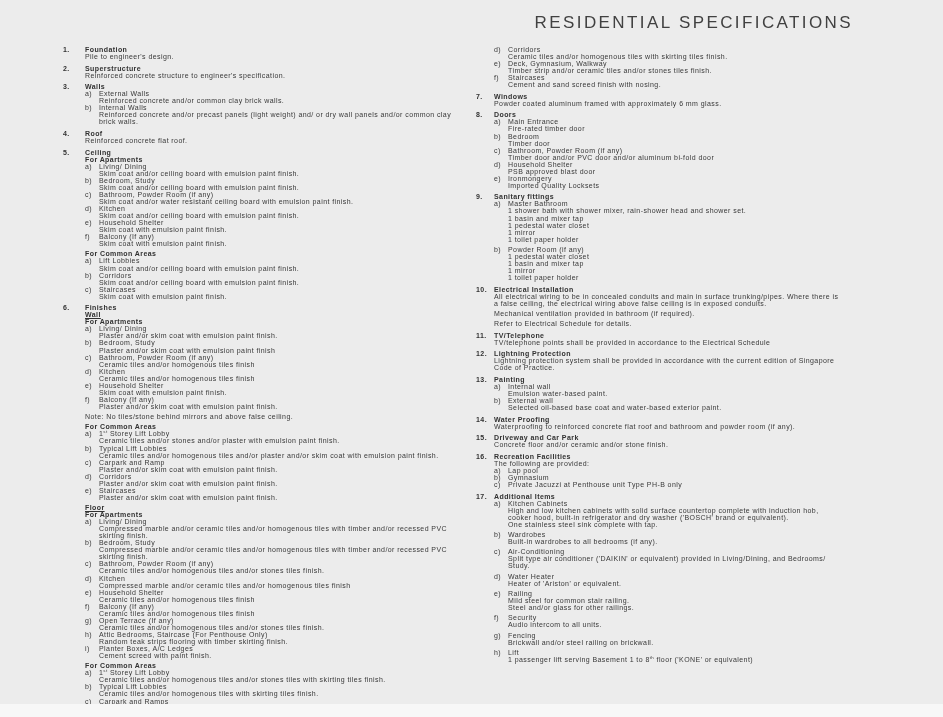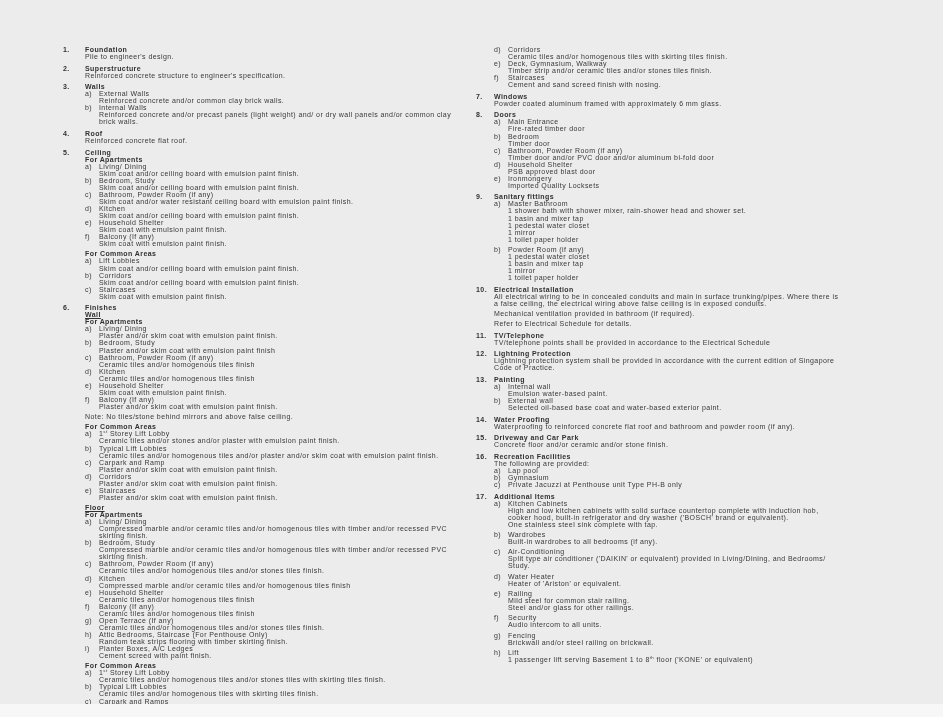--- a/index.html
+++ b/index.html
@@ -35,20 +35,21 @@
   .lab{flex:none;width:14px;}
   .licont{flex:1;min-width:0;}
   .lihead{}
   .libody{}
   sup{font-size:0.62em;vertical-align:super;line-height:0;}
 </style>
 </head>
 <body>
 
 <div class="page">
+  <div class="doc-title">RESIDENTIAL SPECIFICATIONS</div>
   <div class="col col-left">
       <div class="section"><span class="num">1.</span><span class="sec-title">Foundation</span><div class="p">Pile to engineer's design.</div></div>
       <div class="section"><span class="num">2.</span><span class="sec-title">Superstructure</span><div class="p">Reinforced concrete structure to engineer's specification.</div></div>
       <div class="section"><span class="num">3.</span><span class="sec-title">Walls</span><div class="li">
           <span class="lab">a)</span>
           <div class="licont">
             <div class="lihead">External Walls</div>
             <div class="libody">Reinforced concrete and/or common clay brick walls.</div>
           </div>
         </div><div class="li">

